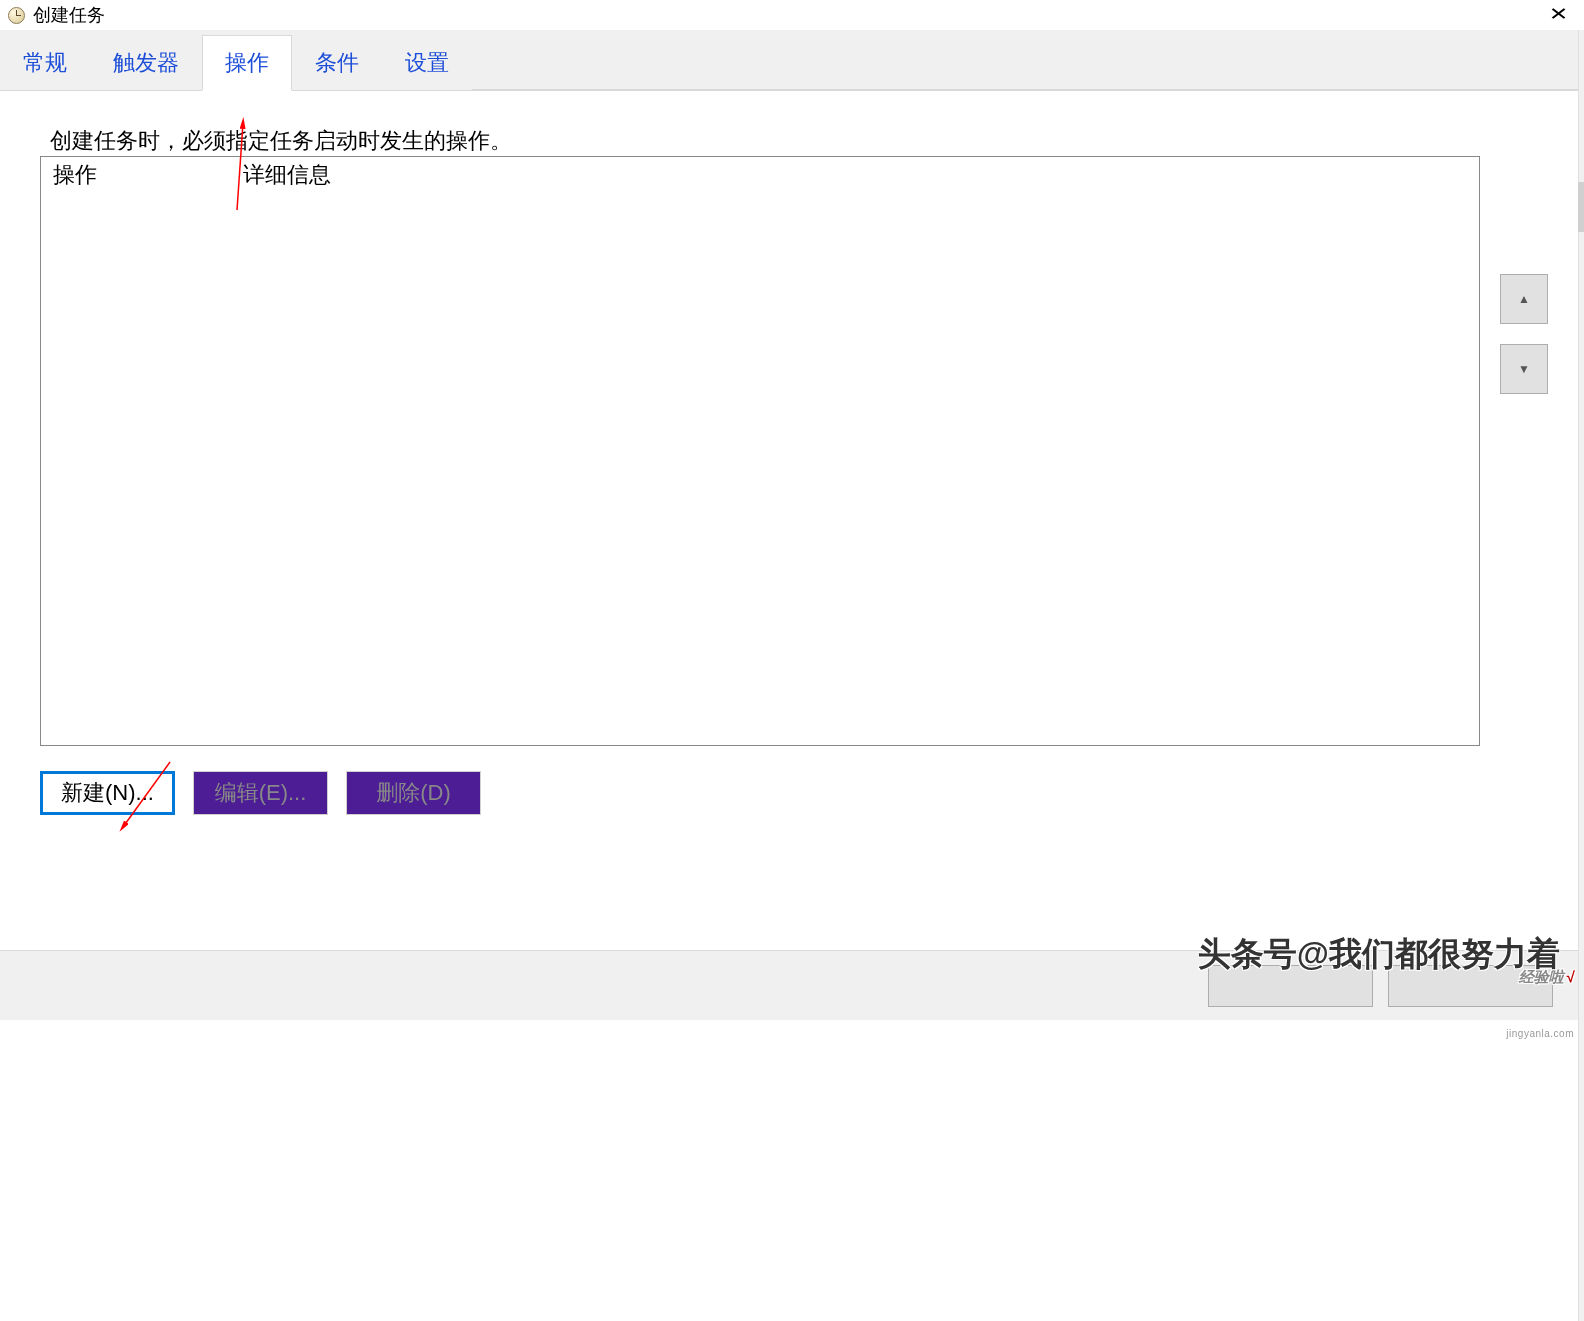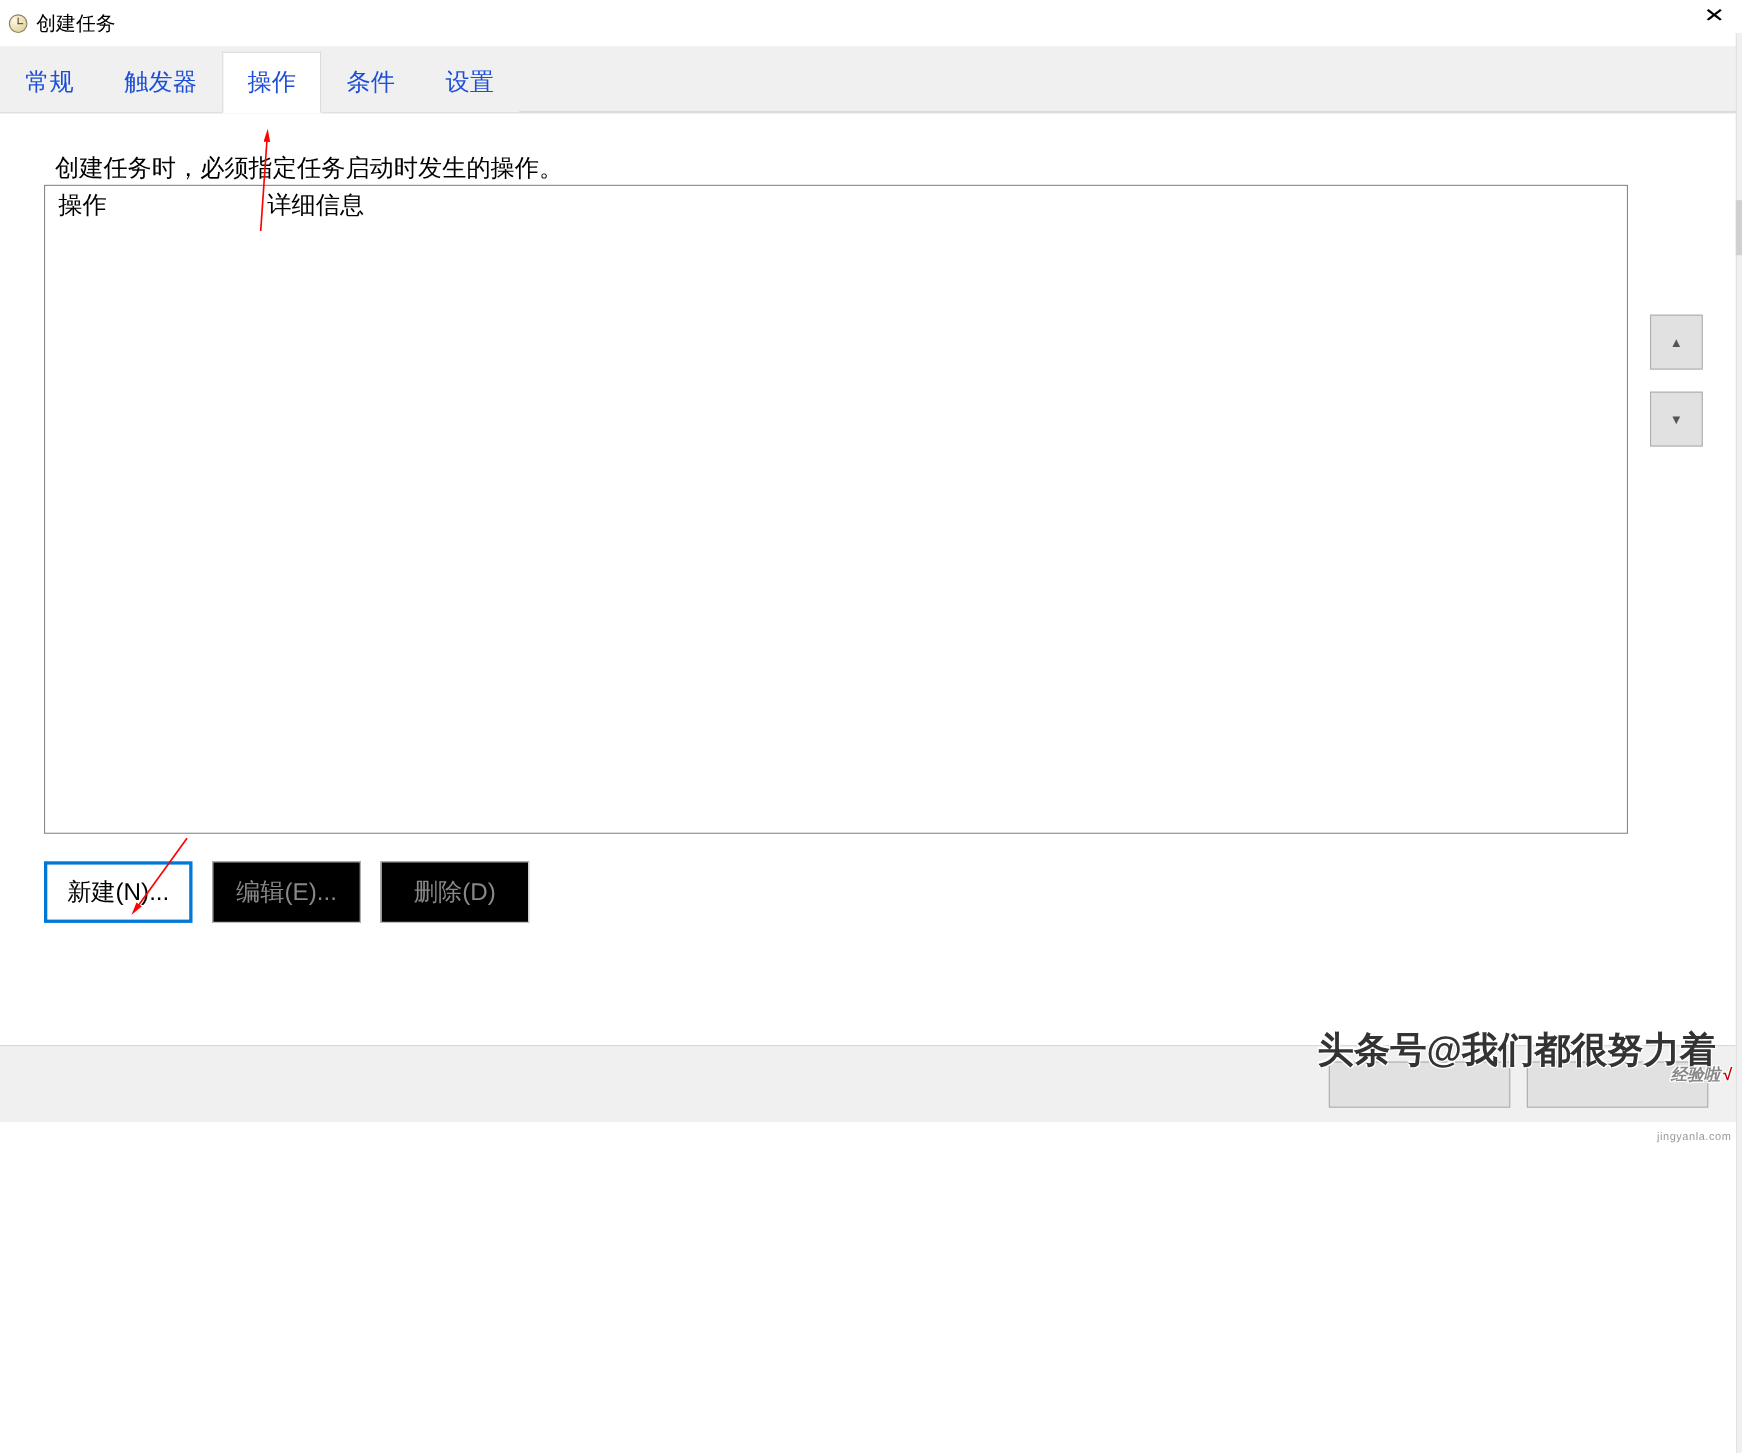--- a/index.html
+++ b/index.html
@@ -9,21 +9,21 @@
     }
     body {
       font-family: "Microsoft YaHei", "Segoe UI", Tahoma, sans-serif;
       background: #ffffff;
       width: 1584px;
       height: 1321px;
       position: relative;
       overflow: hidden;
     }
     .title-bar {
-      height: 42px;
+      height: 30px;
       display: flex;
       align-items: center;
       padding-left: 8px;
       font-size: 18px;
       color: #000;
       position: relative;
     }
     .title-bar-icon {
       width: 17px;
       height: 17px;
@@ -157,36 +157,36 @@
       color: #555;
       font-size: 12px;
     }
     .btn-row {
       display: flex;
       gap: 18px;
       margin-top: 25px;
     }
     .action-btn {
       min-width: 135px;
-      height: 56px;
+      height: 44px;
       font-size: 22px;
       display: flex;
       align-items: center;
       justify-content: center;
       cursor: pointer;
       padding: 0 18px;
     }
     .btn-primary {
       border: 3px solid #0078d7;
       background: #fff;
       color: #000;
     }
     .btn-disabled {
       border: 1px solid #d0d0d0;
-      background: #000000;
+      background: #4c1d95;
       color: #888;
     }
     .right-side-strip {
       position: absolute;
       right: 0;
       top: 30px;
       width: 6px;
       bottom: 0;
       background: #f0f0f0;
       border-left: 1px solid #e0e0e0;

